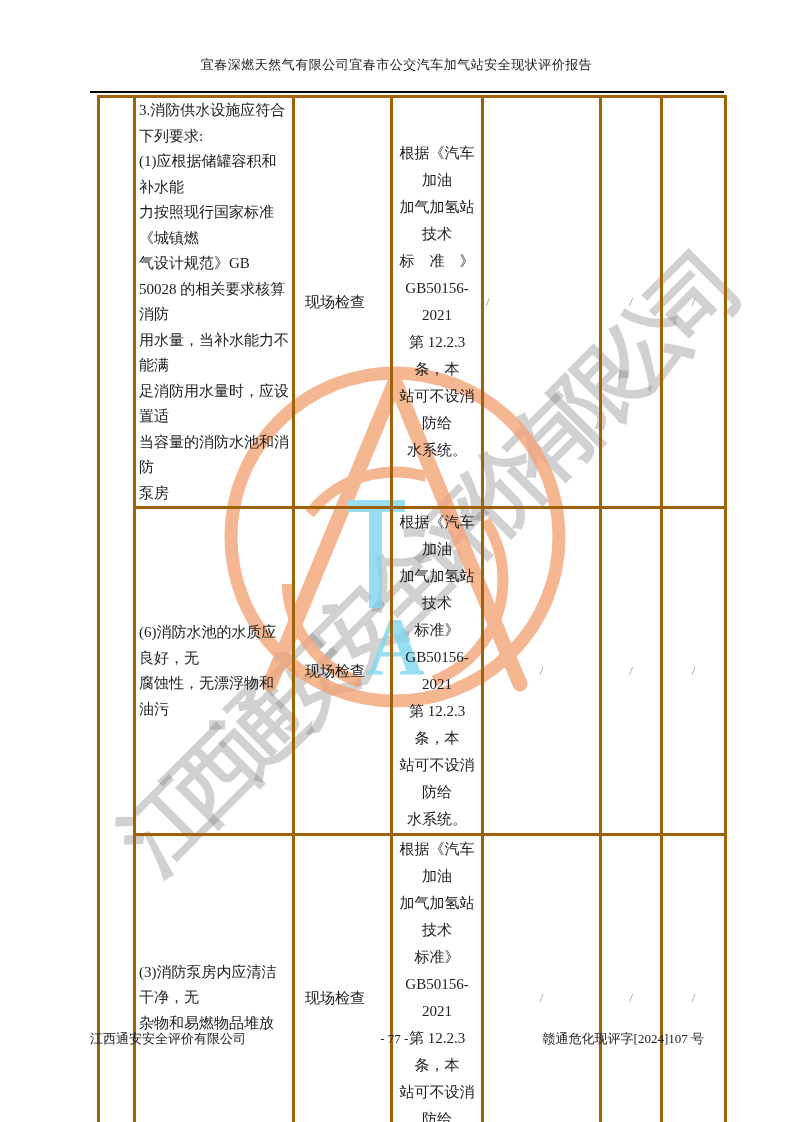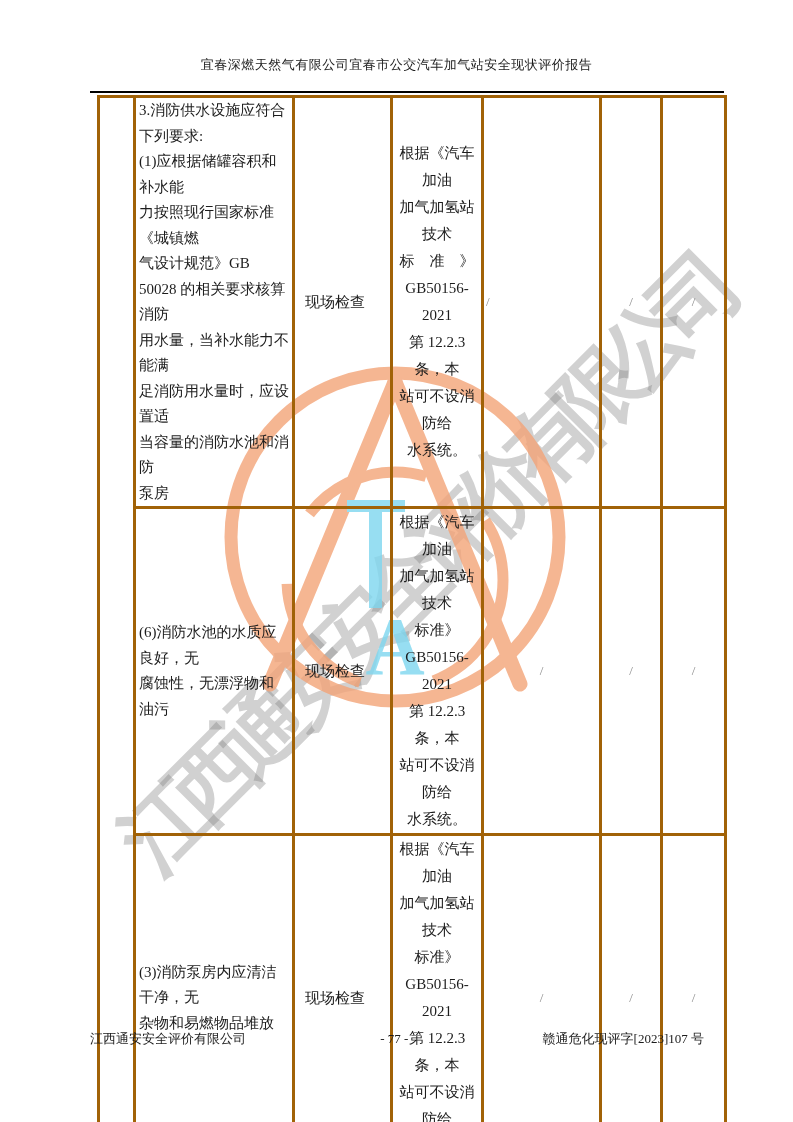--- a/index.html
+++ b/index.html
@@ -142,14 +142,14 @@
       <td class="c-slash">/</td>
       <td class="c-slash">/</td>
     </tr>
 
   </tbody>
 </table>
 
 <div class="doc-footer">
   <span>江西通安安全评价有限公司</span>
   <span>- 77 -</span>
-  <span>赣通危化现评字[2023]107 号</span>
+  <span>赣通危化现评字[2024]107 号</span>
 </div>
 
 </body></html>

